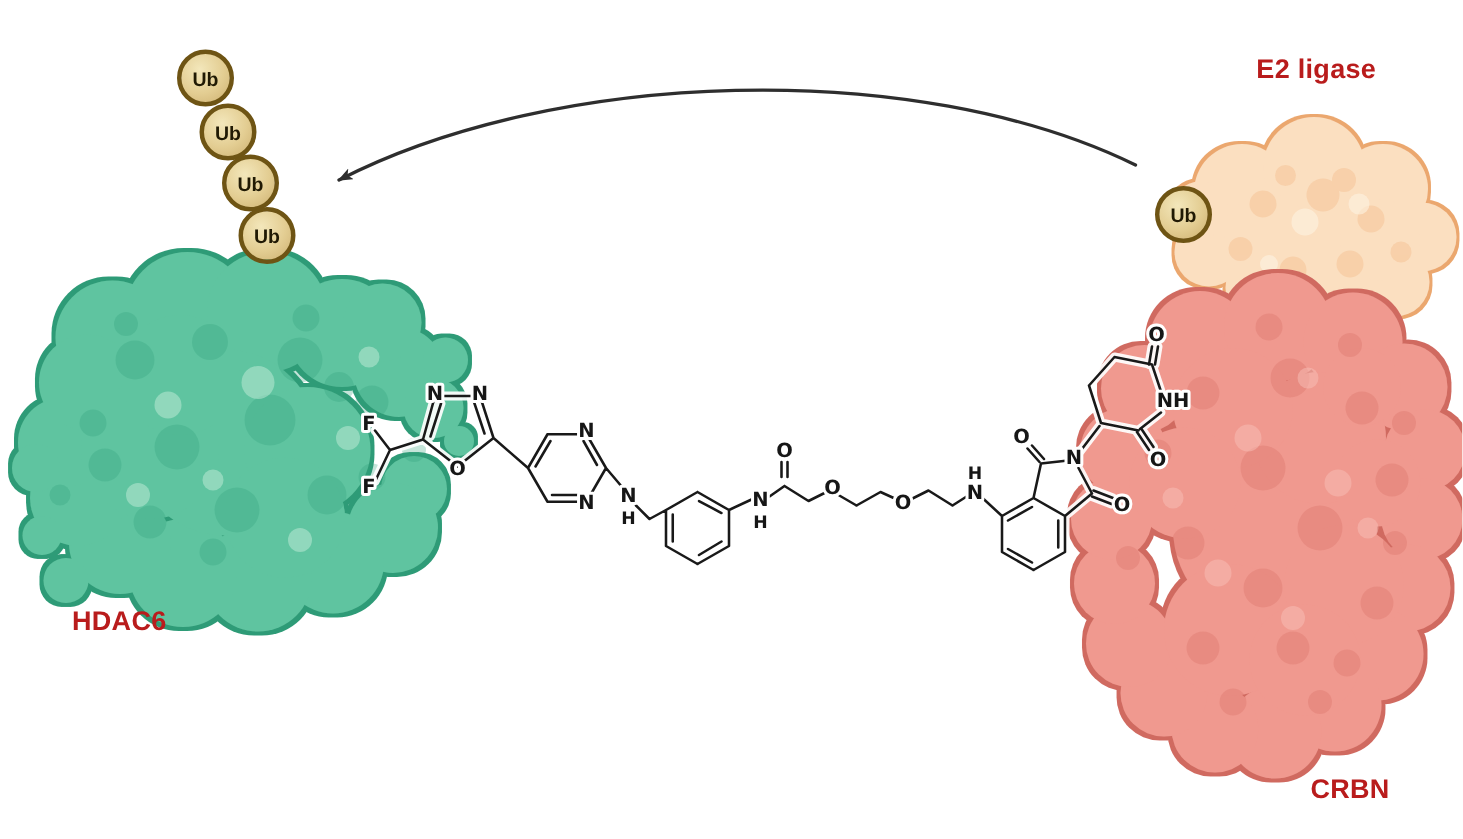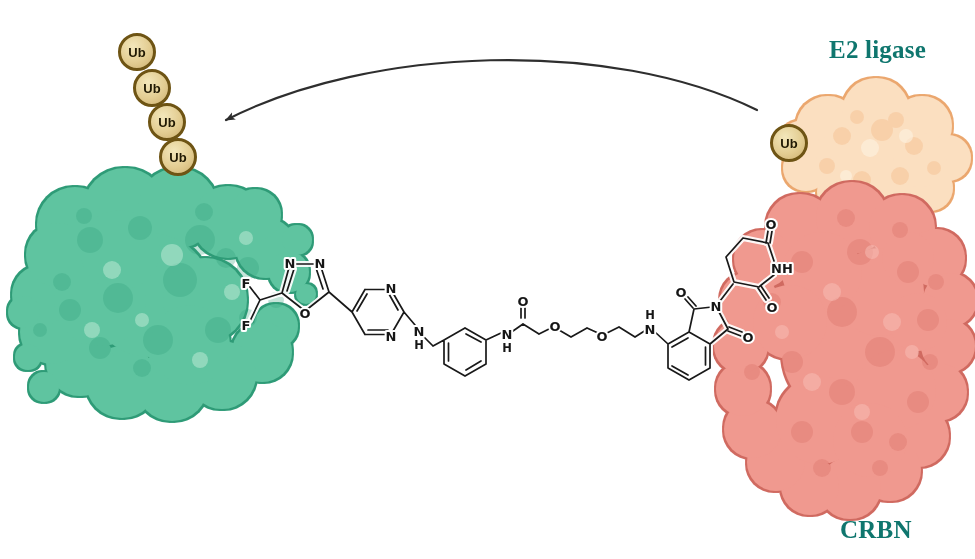--- a/index.html
+++ b/index.html
@@ -1,19 +1,19 @@
 <!DOCTYPE html>
 <html><head>
 <meta charset="utf-8">
 <style>
   * { margin:0; padding:0; box-sizing:border-box; }
   html,body { background:#ffffff; font-family:"Liberation Sans", sans-serif; }
   .canvas { position:relative; width:975px; height:559px; background:#ffffff; overflow:hidden; }
   .layer { position:absolute; left:0; top:0; }
-  .protein-label { position:absolute; font-weight:700; font-size:25px; color:#0f766e; letter-spacing:.2px;font-family:Liberation Serif, serif; }
+  .protein-label { position:absolute; font-weight:700; font-size:18px; color:#b91c1c; letter-spacing:.2px; }
   .ub {
     position:absolute; width:38px; height:38px; border-radius:50%;
     border:3px solid #6e5414;
     background:radial-gradient(circle at 38% 32%, #f3e7bb 0%, #e3cd92 55%, #cdb070 100%);
     display:flex; align-items:center; justify-content:center;
     font-weight:700; font-size:13px; color:#211a04;
   }
   .mol-halo { stroke:#ffffff; stroke-width:6; fill:none; stroke-linecap:round; stroke-linejoin:round; opacity:.92; }
   .mol-lines { stroke:#191919; stroke-width:1.7; fill:none; stroke-linecap:round; stroke-linejoin:round; }
   .atom {
@@ -277,15 +277,16 @@
   </svg>
 
   <div class="ub" style="left:118px; top:33px;">Ub</div>
   <div class="ub" style="left:133px; top:69px;">Ub</div>
   <div class="ub" style="left:148px; top:103px;">Ub</div>
   <div class="ub" style="left:159px; top:138px;">Ub</div>
 
   <div class="ub" style="left:770px; top:124px;">Ub</div>
 
   <div class="protein-label" style="left:795px; top:36px; width:165px; text-align:center;">E2 ligase</div>
-  <div class="protein-label" style="left:840px; top:516px; width:120px; text-align:left;">CRBN</div>
+  <div class="protein-label" style="left:48px; top:404px;">HDAC6</div>
+  <div class="protein-label" style="left:840px; top:516px; width:120px; text-align:center;">CRBN</div>
 
 </div>
 
 </body></html>

